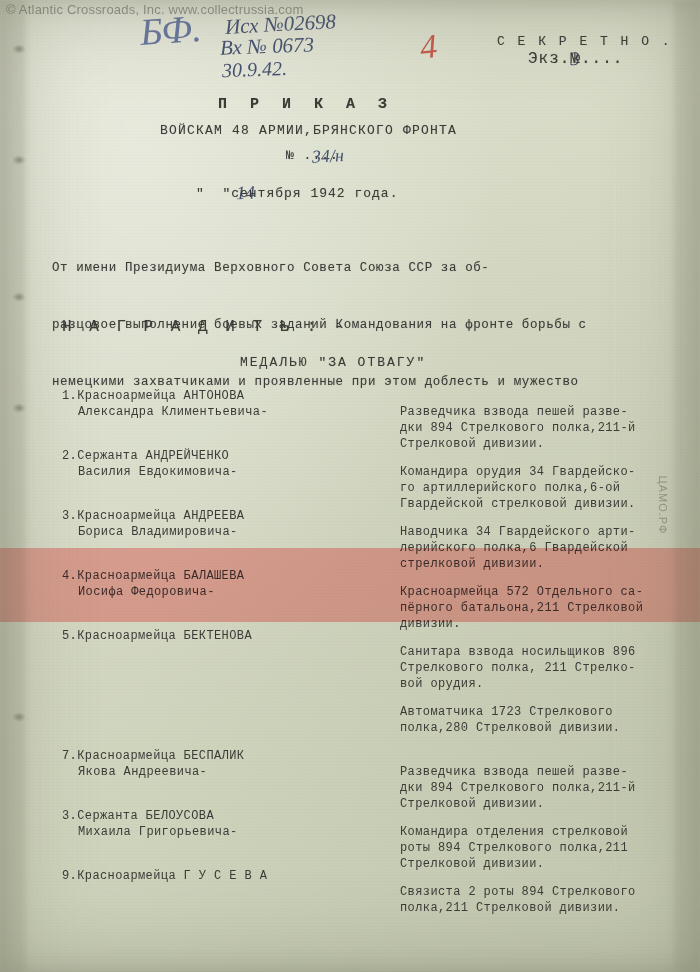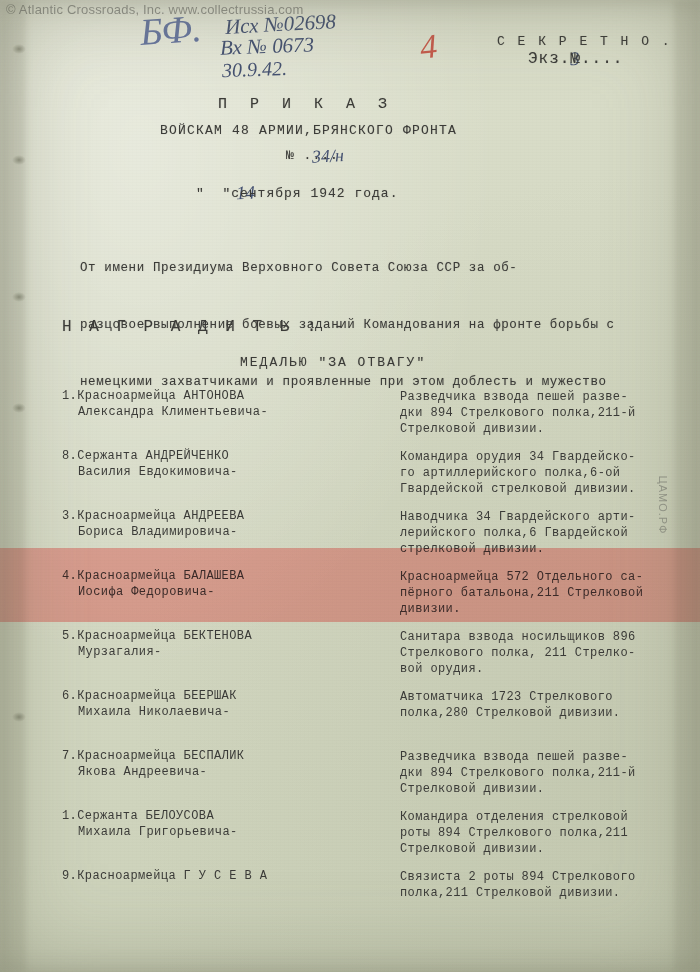--- a/index.html
+++ b/index.html
@@ -121,26 +121,26 @@
   #hand-day {
     left: 236px; top: 182px;
     font-size: 19px;
     transform: rotate(-2deg);
   }
 
   
   #sekretno { left: 497px; top: 34px; letter-spacing: 2.5px; font-size: 13px; }
   #ekz      { left: 528px; top: 50px; letter-spacing: 1px; font-size: 16px; }
 
-  #prikaz   { left: 218px; top: 96px; letter-spacing: 7px; font-size: 15px; font-weight: normal;}
+  #prikaz   { left: 218px; top: 96px; letter-spacing: 7px; font-size: 15px; font-weight: bold;}
   #voyskam  { left: 160px; top: 123px; letter-spacing: 1.2px; font-size: 13px; }
   #nline    { left: 286px; top: 148px; letter-spacing: 1px; font-size: 13px; }
   #datetyped{ left: 196px; top: 186px; letter-spacing: 1px; font-size: 13px; }
 
-  #para1 { left: 80px; top: 228px; width: 600px; }
+  #para1 { left: 52px; top: 228px; width: 600px; }
   #para1 div { margin-bottom: 9px; }
 
   #nagradit { left: 62px; top: 318px; letter-spacing: 4px; font-size: 16px; }
   #medal    { left: 240px; top: 355px; letter-spacing: 2px; font-size: 13px; }
 
   
   #entries {
     position: absolute;
     left: 0;
     top: 388px;
@@ -153,21 +153,21 @@
   }
   .entry .left {
     position: absolute;
     left: 62px;
     top: 0;
     width: 330px;
   }
   .entry .right {
     position: absolute;
     left: 400px;
-    top: 1px;
+    top: 16px;
     width: 290px;
   }
   .ln {
     font-family: "Liberation Mono", monospace;
     font-size: 12px;
     line-height: 16px;
     color: #3b3b38;
     letter-spacing: .4px;
     white-space: pre;
   }
@@ -253,21 +253,21 @@
       </div>
       <div class="right">
         <div class="ln">Разведчика взвода пешей разве-</div>
         <div class="ln">дки 894 Стрелкового полка,211-й</div>
         <div class="ln">Стрелковой дивизии.</div>
       </div>
     </div>
 
     <div class="entry">
       <div class="left">
-        <div class="ln">8.Сержанта АНДРЕЙЧЕНКО</div>
+        <div class="ln">2.Сержанта АНДРЕЙЧЕНКО</div>
         <div class="ln ind">Василия Евдокимовича-</div>
       </div>
       <div class="right">
         <div class="ln">Командира орудия 34 Гвардейско-</div>
         <div class="ln">го артиллерийского полка,6-ой</div>
         <div class="ln">Гвардейской стрелковой дивизии.</div>
       </div>
     </div>
 
     <div class="entry">
@@ -290,55 +290,50 @@
       <div class="right">
         <div class="ln">Красноармейца 572 Отдельного са-</div>
         <div class="ln">пёрного батальона,211 Стрелковой</div>
         <div class="ln">дивизии.</div>
       </div>
     </div>
 
     <div class="entry">
       <div class="left">
         <div class="ln">5.Красноармейца БЕКТЕНОВА</div>
-        <div class="ln ind">Мурзагалия-</div>
       </div>
       <div class="right">
         <div class="ln">Санитара взвода носильщиков 896</div>
         <div class="ln">Стрелкового полка, 211 Стрелко-</div>
         <div class="ln">вой орудия.</div>
       </div>
     </div>
 
     <div class="entry">
-      <div class="left">
-        <div class="ln">6.Красноармейца БЕЕРШАК</div>
-        <div class="ln ind">Михаила Николаевича-</div>
-      </div>
       <div class="right">
         <div class="ln">Автоматчика 1723 Стрелкового</div>
         <div class="ln">полка,280 Стрелковой дивизии.</div>
       </div>
     </div>
 
     <div class="entry">
       <div class="left">
         <div class="ln">7.Красноармейца БЕСПАЛИК</div>
         <div class="ln ind">Якова Андреевича-</div>
       </div>
       <div class="right">
         <div class="ln">Разведчика взвода пешей разве-</div>
         <div class="ln">дки 894 Стрелкового полка,211-й</div>
         <div class="ln">Стрелковой дивизии.</div>
       </div>
     </div>
 
     <div class="entry">
       <div class="left">
-        <div class="ln">1.Сержанта БЕЛОУСОВА</div>
+        <div class="ln">3.Сержанта БЕЛОУСОВА</div>
         <div class="ln ind">Михаила Григорьевича-</div>
       </div>
       <div class="right">
         <div class="ln">Командира отделения стрелковой</div>
         <div class="ln">роты 894 Стрелкового полка,211</div>
         <div class="ln">Стрелковой дивизии.</div>
       </div>
     </div>
 
     <div class="entry">

